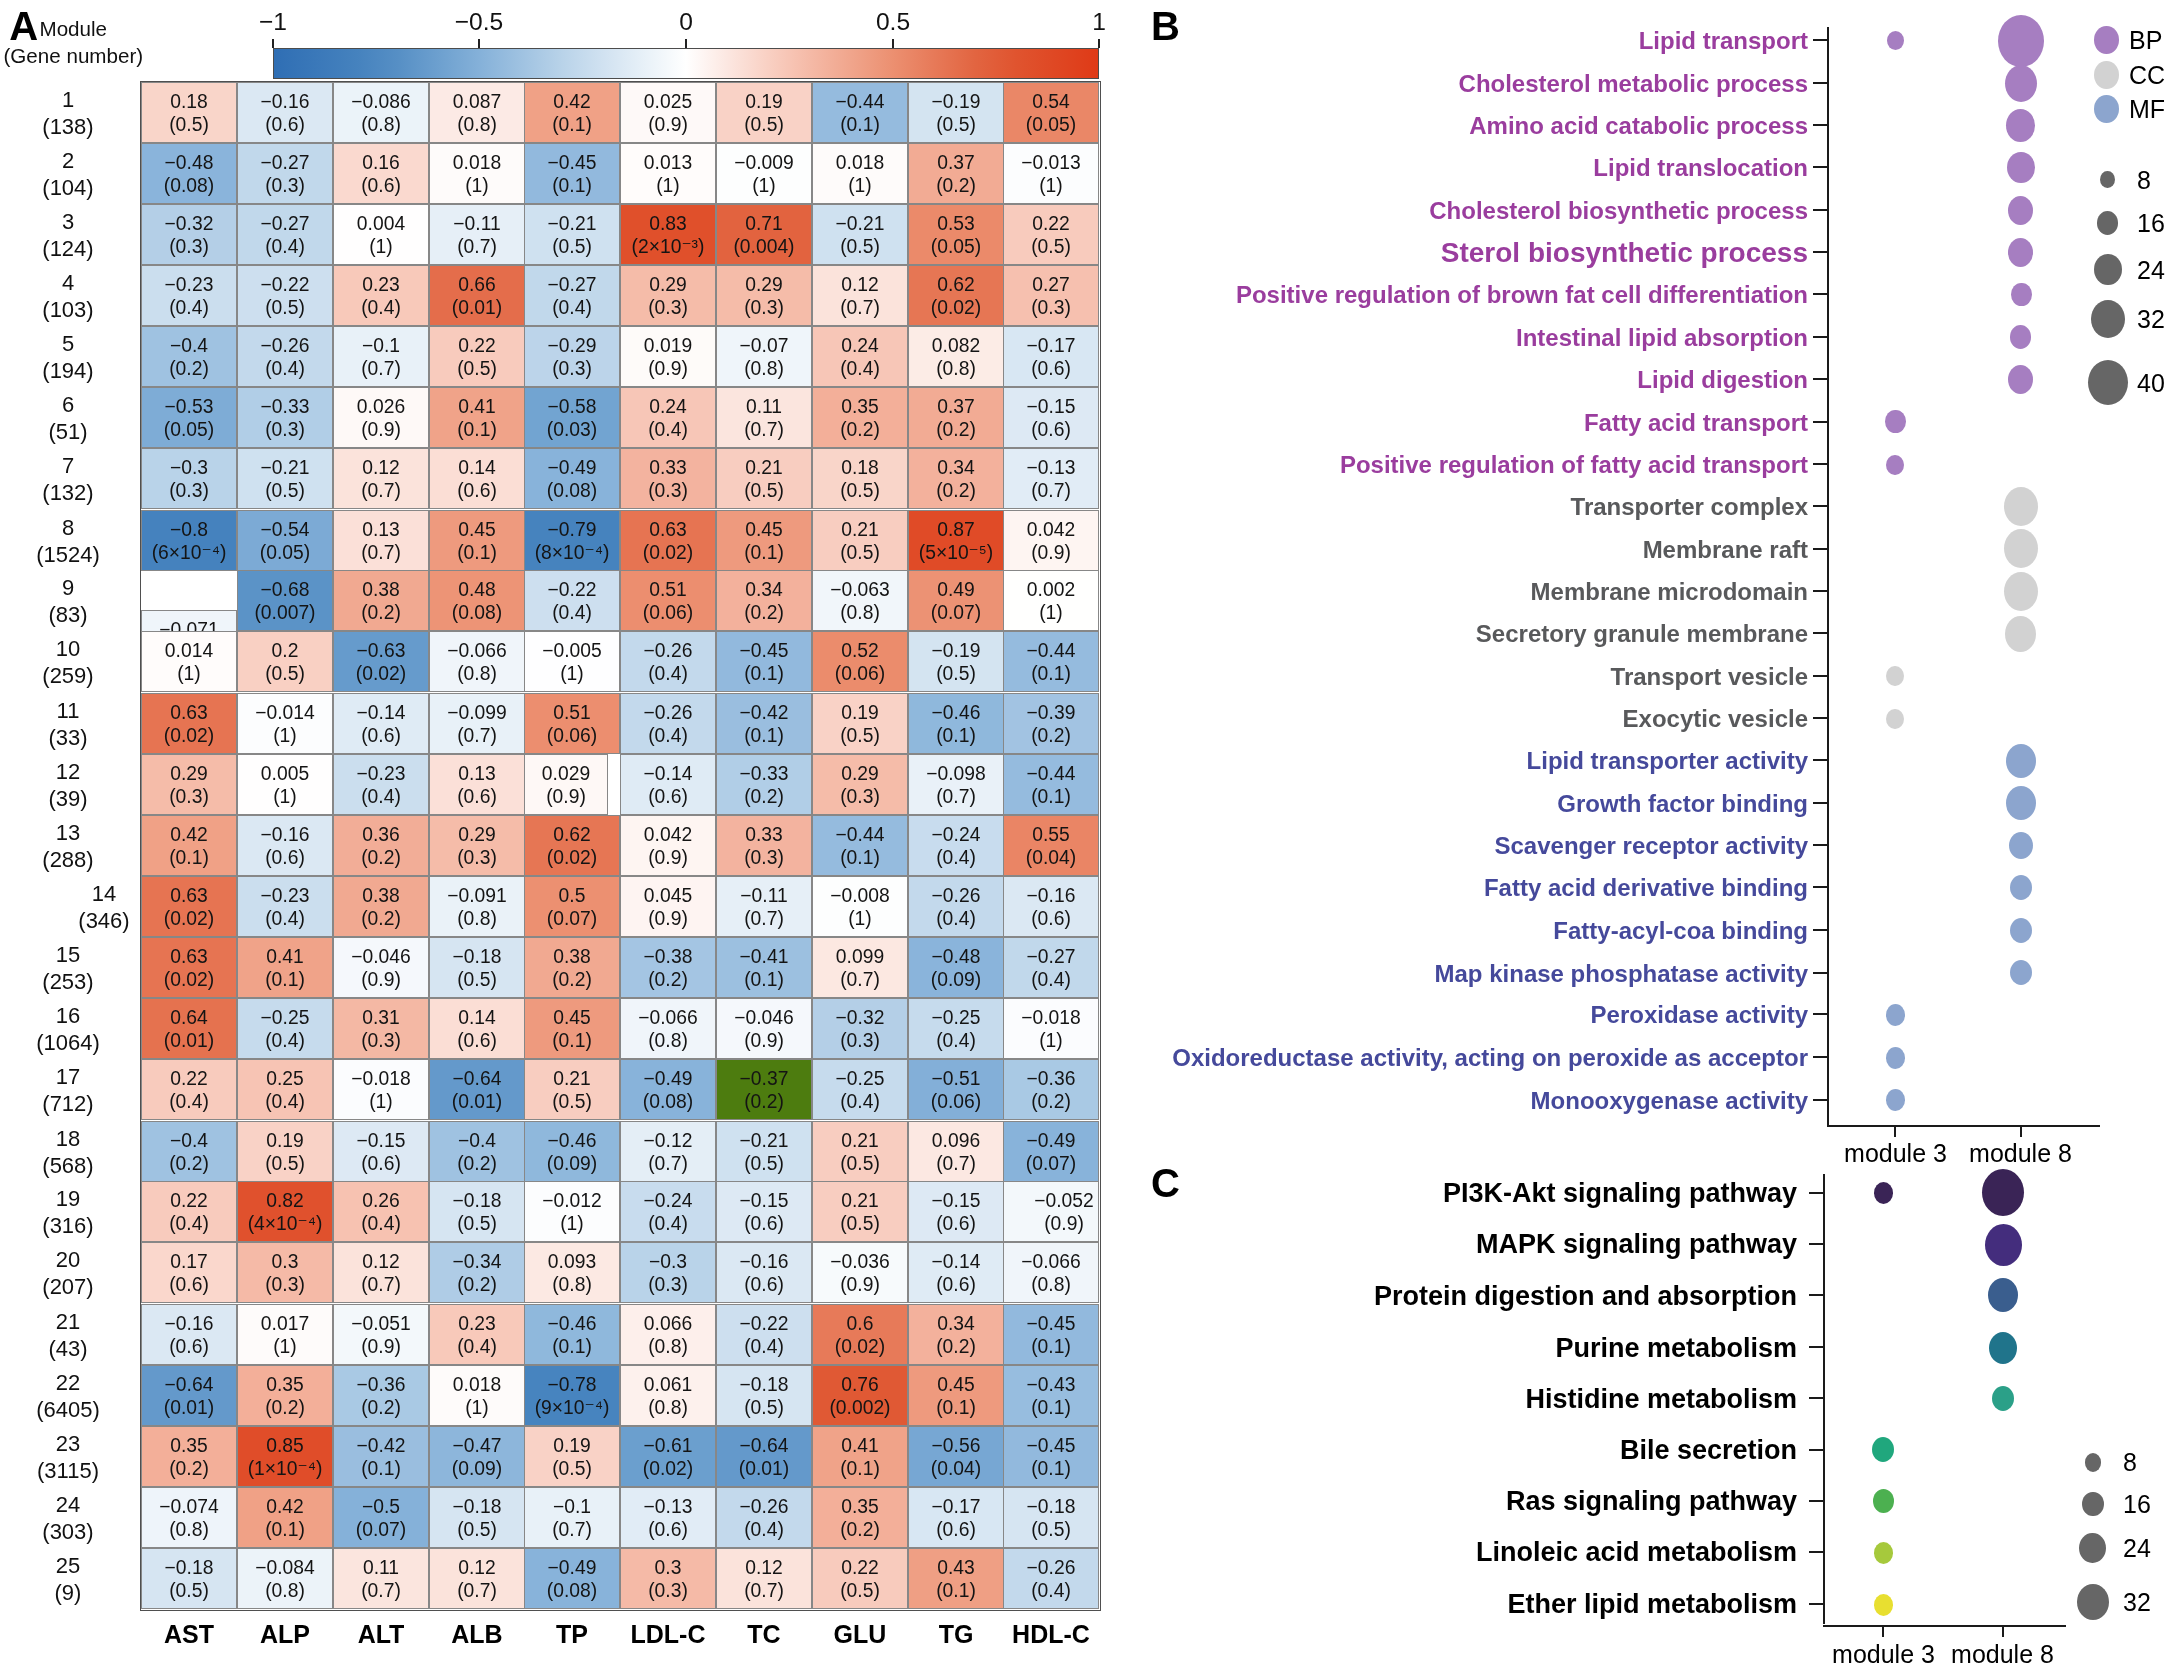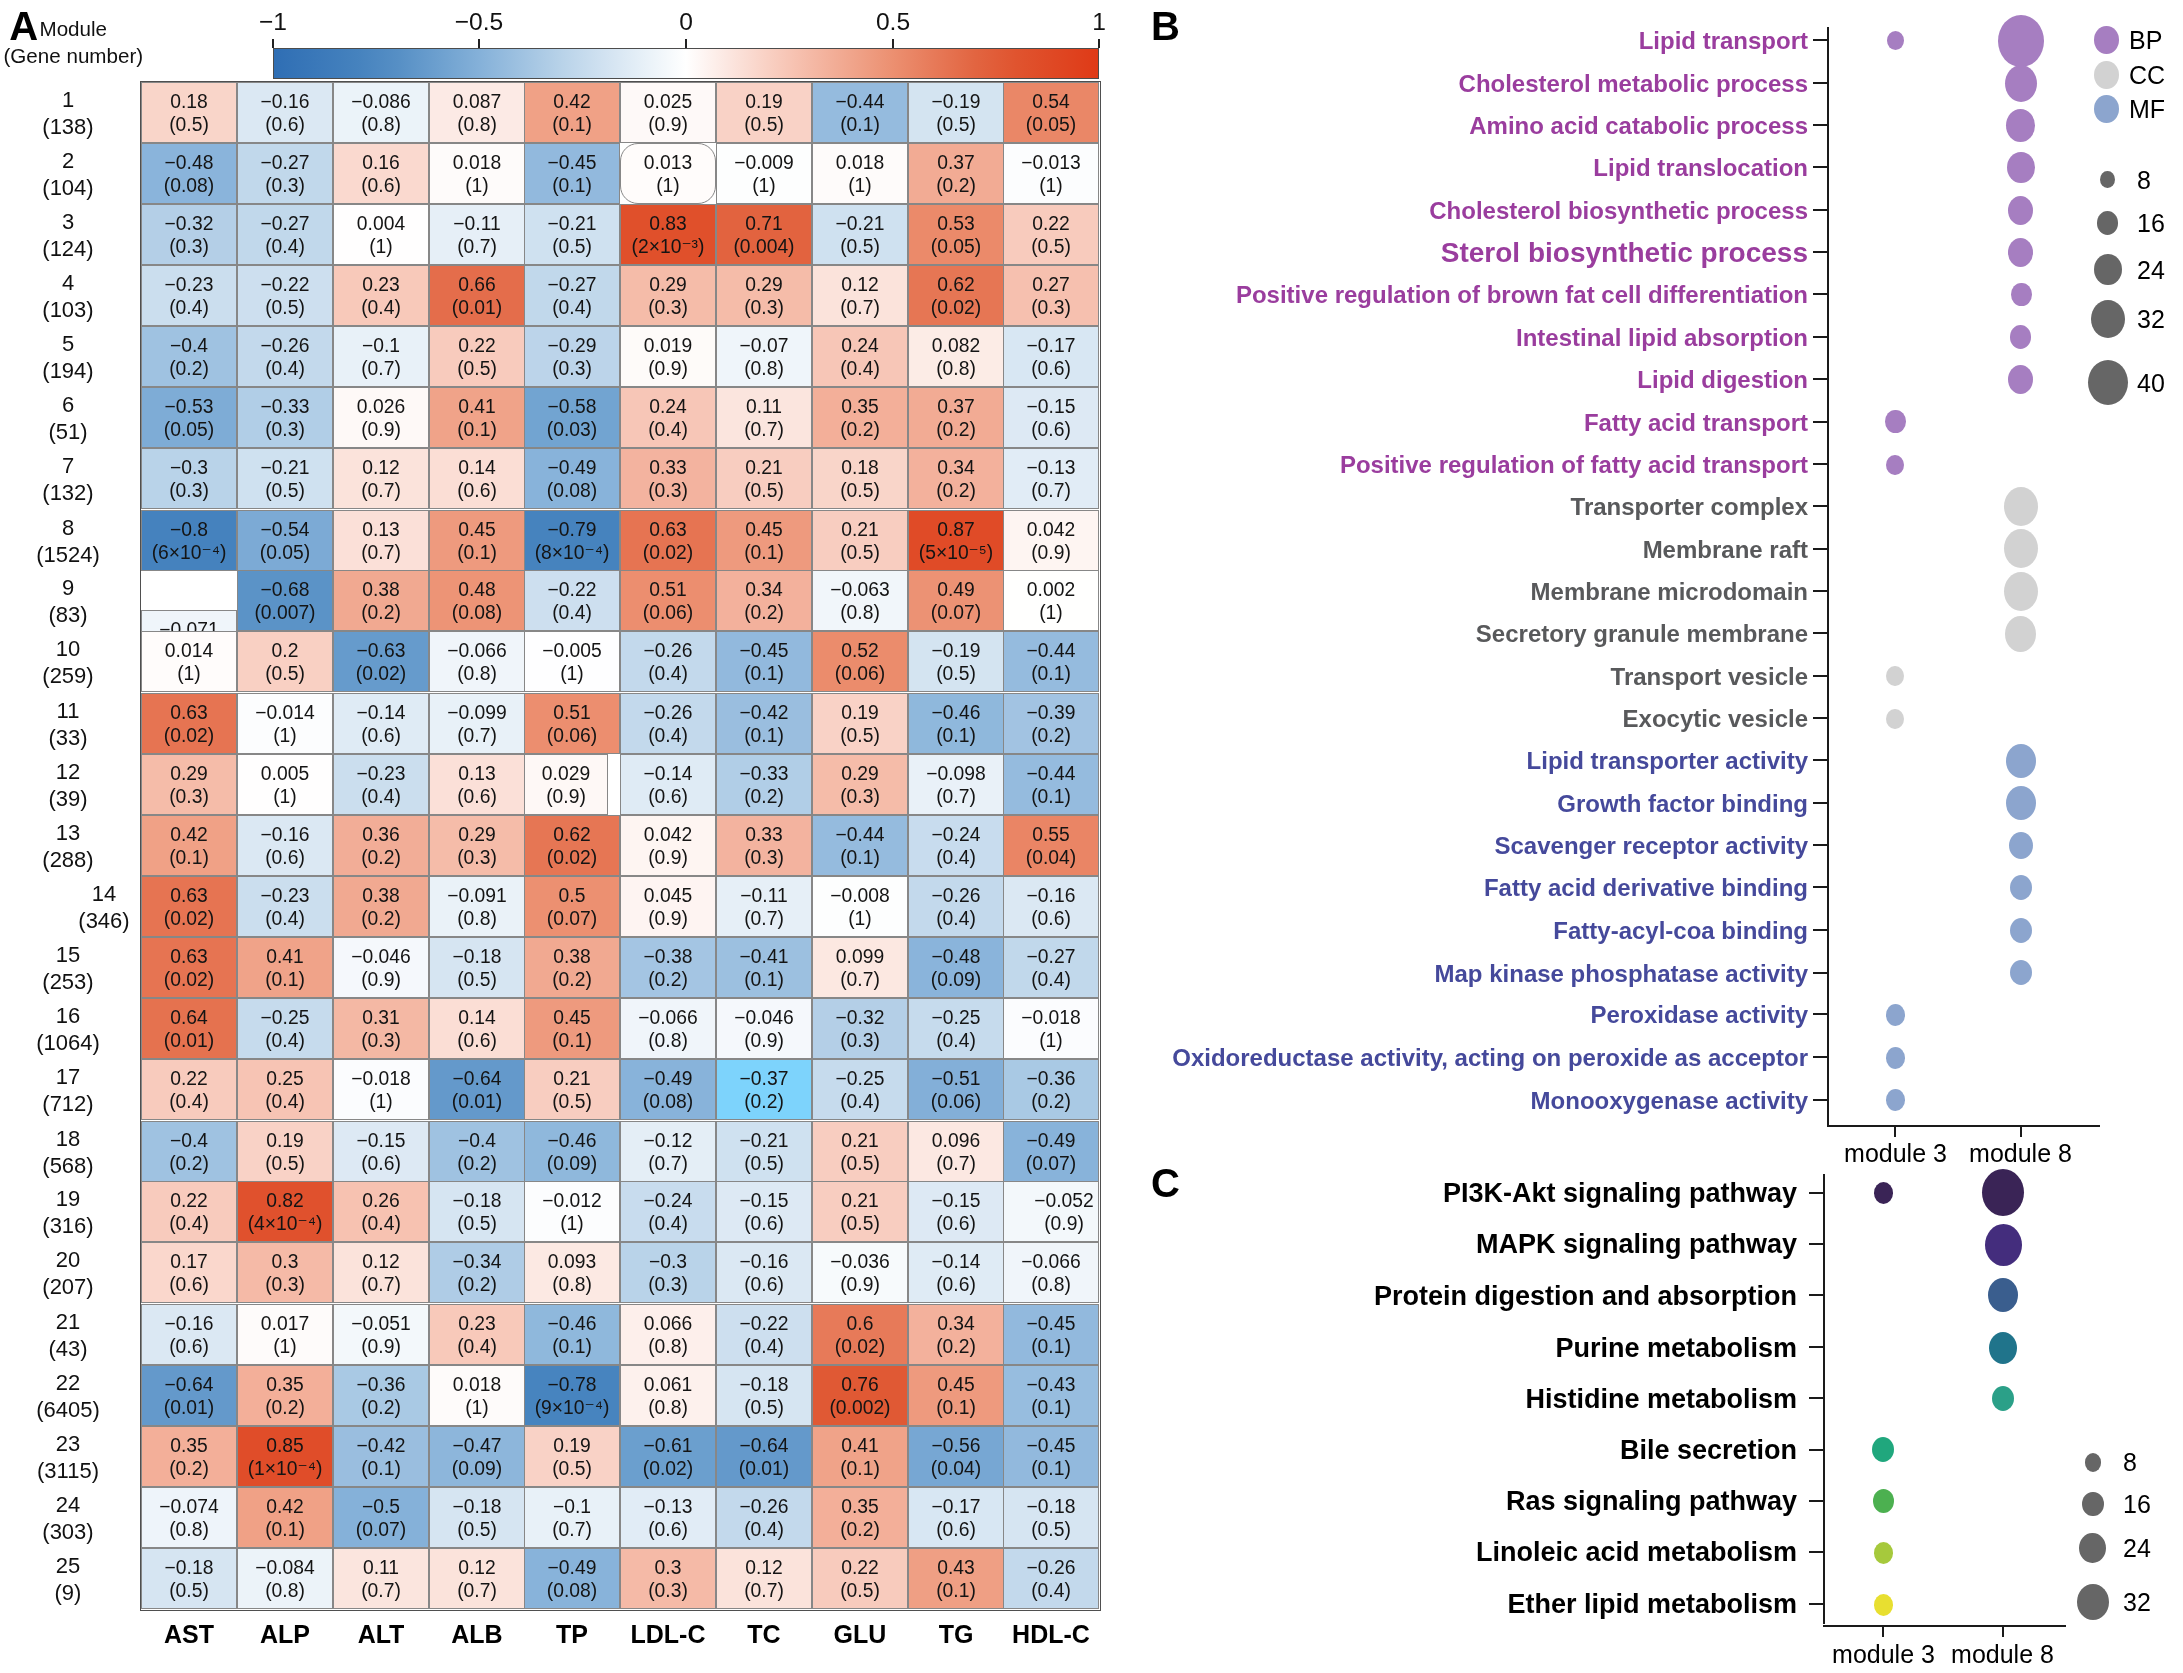--- a/index.html
+++ b/index.html
@@ -110,21 +110,21 @@
         <div>(0.6)</div>
       </div>
       <div class="hm-cell" style="left: 429px; top: 143px; width: 96px; height: 61px; background: rgb(254, 251, 250);">
         <div>0.018</div>
         <div>(1)</div>
       </div>
       <div class="hm-cell" style="left: 524px; top: 143px; width: 96px; height: 61px; background: rgb(146, 185, 221);">
         <div>−0.45</div>
         <div>(0.1)</div>
       </div>
-      <div class="hm-cell" style="left: 620px; top: 143px; width: 96px; height: 61px; background: rgb(255, 252, 251); border-radius: 18px;">
+      <div class="hm-cell" style="left: 620px; top: 143px; width: 96px; height: 61px; background: rgb(255, 252, 251);">
         <div>0.013</div>
         <div>(1)</div>
       </div>
       <div class="hm-cell" style="left: 716px; top: 143px; width: 96px; height: 61px; background: rgb(253, 254, 254);">
         <div>−0.009</div>
         <div>(1)</div>
       </div>
       <div class="hm-cell" style="left: 812px; top: 143px; width: 96px; height: 61px; background: rgb(254, 251, 250);">
         <div>0.018</div>
         <div>(1)</div>
@@ -774,21 +774,21 @@
         <div>(0.01)</div>
       </div>
       <div class="hm-cell" style="left: 524px; top: 1059px; width: 96px; height: 61px; background: rgb(248, 205, 192);">
         <div>0.21</div>
         <div>(0.5)</div>
       </div>
       <div class="hm-cell" style="left: 620px; top: 1059px; width: 96px; height: 61px; background: rgb(136, 179, 218);">
         <div>−0.49</div>
         <div>(0.08)</div>
       </div>
-      <div class="hm-cell" style="left: 716px; top: 1059px; width: 96px; height: 61px; background: #7dd3fc;">
+      <div class="hm-cell" style="left: 716px; top: 1059px; width: 96px; height: 61px; background: #4d7c0f;">
         <div>−0.37</div>
         <div>(0.2)</div>
       </div>
       <div class="hm-cell" style="left: 812px; top: 1059px; width: 96px; height: 61px; background: rgb(198, 219, 237);">
         <div>−0.25</div>
         <div>(0.4)</div>
       </div>
       <div class="hm-cell" style="left: 908px; top: 1059px; width: 96px; height: 61px; background: rgb(131, 175, 216);">
         <div>−0.51</div>
         <div>(0.06)</div>

